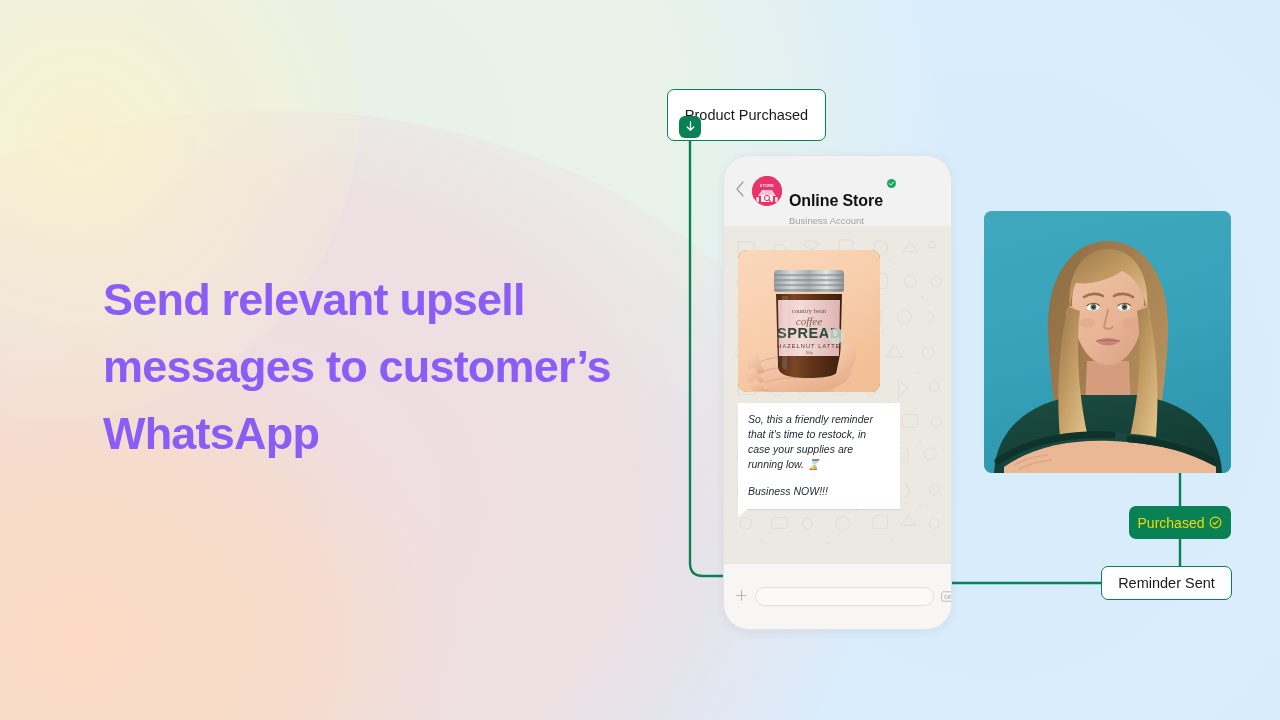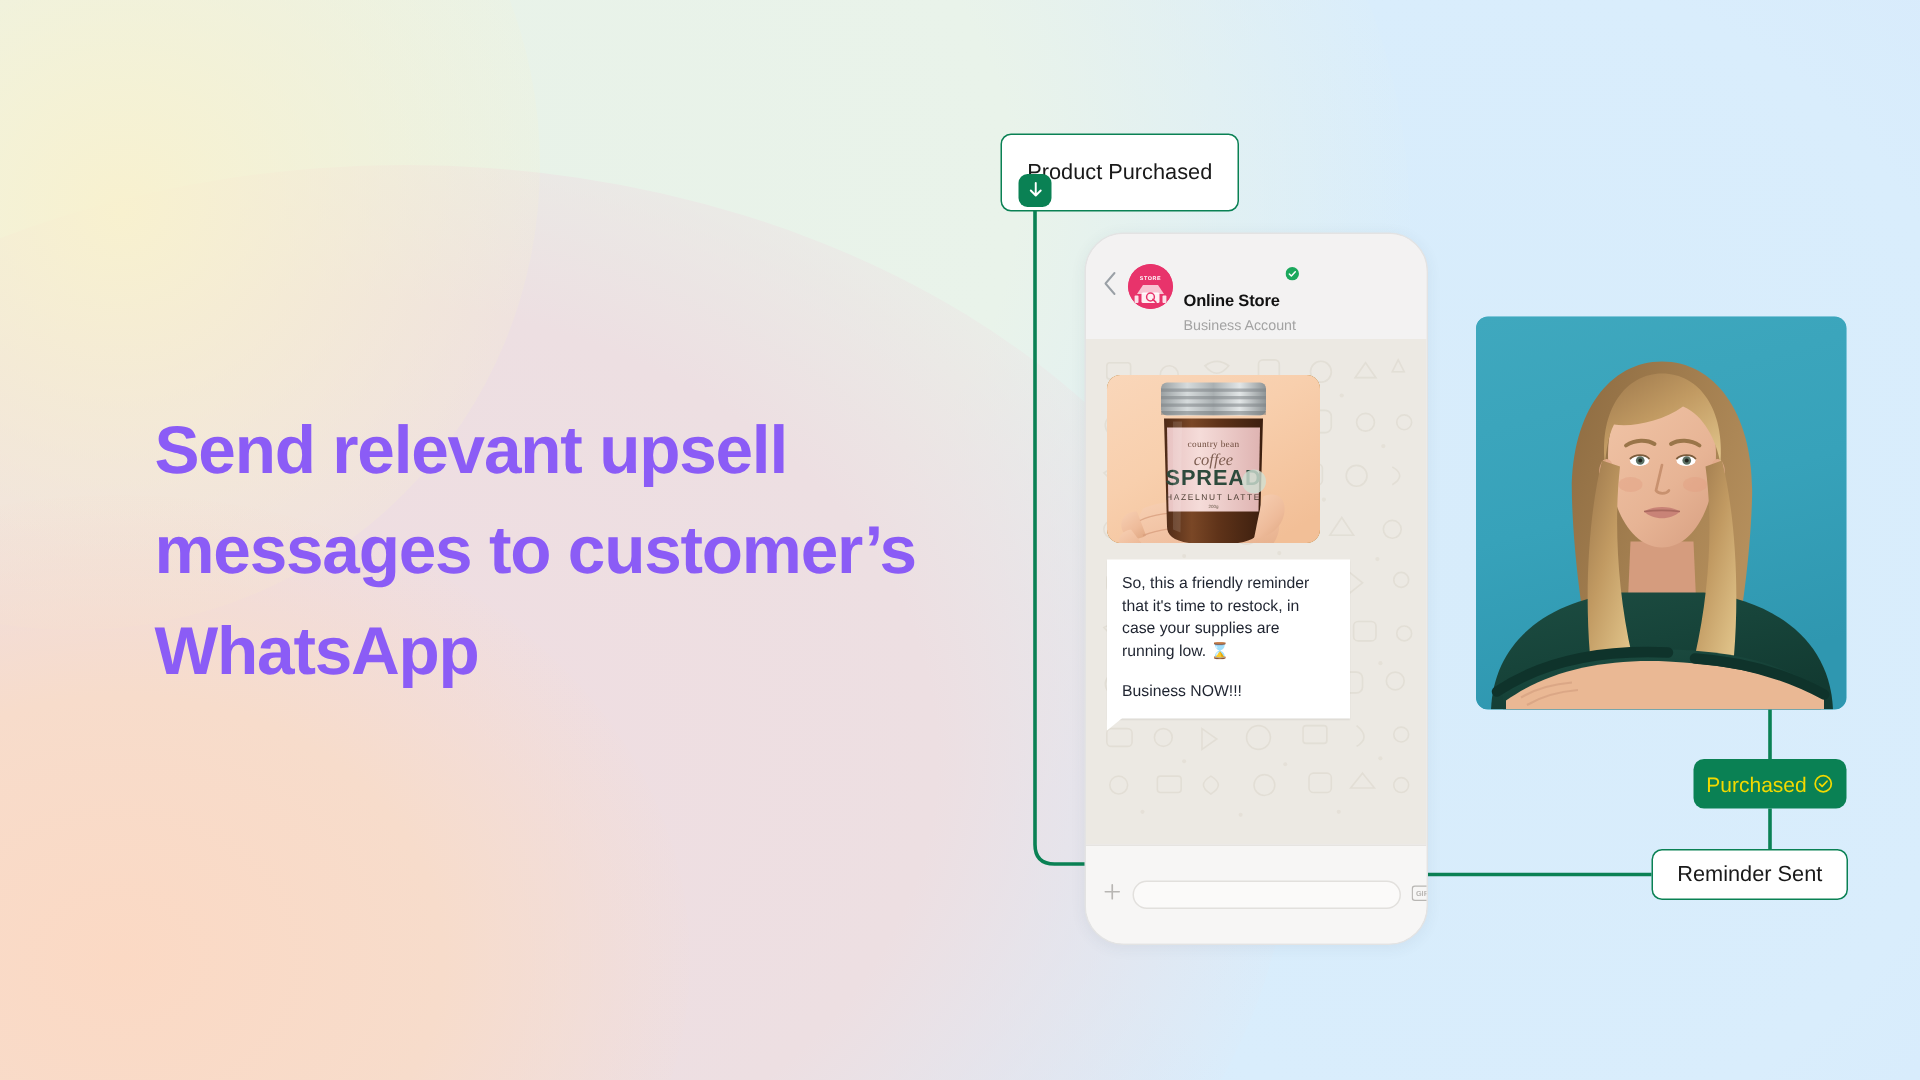--- a/index.html
+++ b/index.html
@@ -142,52 +142,53 @@
   }
   #back-icon { color: #9aa0a6; flex: 0 0 auto; }
   #store-avatar {
     width: 30px; height: 30px; border-radius: 50%;
     background: #e8336b; flex: 0 0 auto;
     position: relative; overflow: hidden;
   }
   #store-avatar svg { display: block; }
   #store-meta { min-width: 0; }
   #store-name-row { display: flex; align-items: center; gap: 4px; }
-  #store-name { font-size: 11px; font-weight: 700; color: #111; letter-spacing: -0.1px; margin-top: 36px; }
+  #store-name { font-size: 16px; font-weight: 700; color: #111; letter-spacing: -0.1px; margin-top: 36px; }
   #store-sub { font-size: 9.5px; color: #a3a3a3; margin-top: 5px; }
 
   
   #chat {
     position: relative;
     height: 338px;
     background: #ece9e3;
     overflow: hidden;
   }
   #chat-doodles { position: absolute; inset: 0; opacity: 0.45; }
   #chat-content { position: relative; padding: 24px 14px 0 14px; }
 
   #product-photo {
-    width: 142px; height: 112px;
+    width: 142px; height: 142px;
     border-radius: 9px;
     overflow: hidden;
     background: #a16207;
   }
   #product-photo svg { display: block; width: 100%; height: 100%; }
 
   .bubble {
     position: relative;
     margin-top: 11px;
     width: 162px;
     background: #ffffff;
     border-radius: 0;
     padding: 9px 10px 10px 10px;
     font-size: 10.5px;
     line-height: 15px;
     color: #1f2430;
     box-shadow: 0 1px 1px rgba(0,0,0,0.07);
+    font-style: italic;
   }
   .bubble::after {
     content: "";
     position: absolute;
     left: 0px; bottom: -8px;
     width: 0; height: 0;
     border-style: solid;
     border-width: 0 0 9px 11px;
     border-color: transparent transparent transparent #ffffff;
   }

